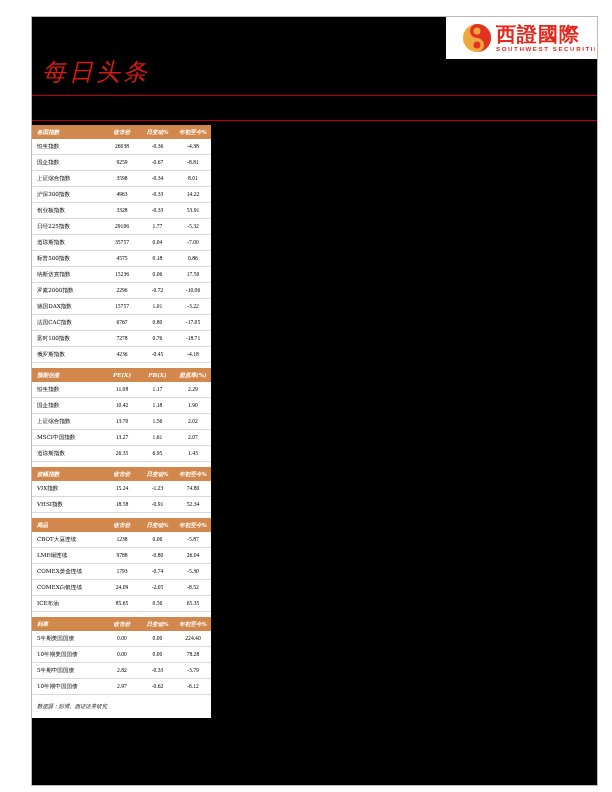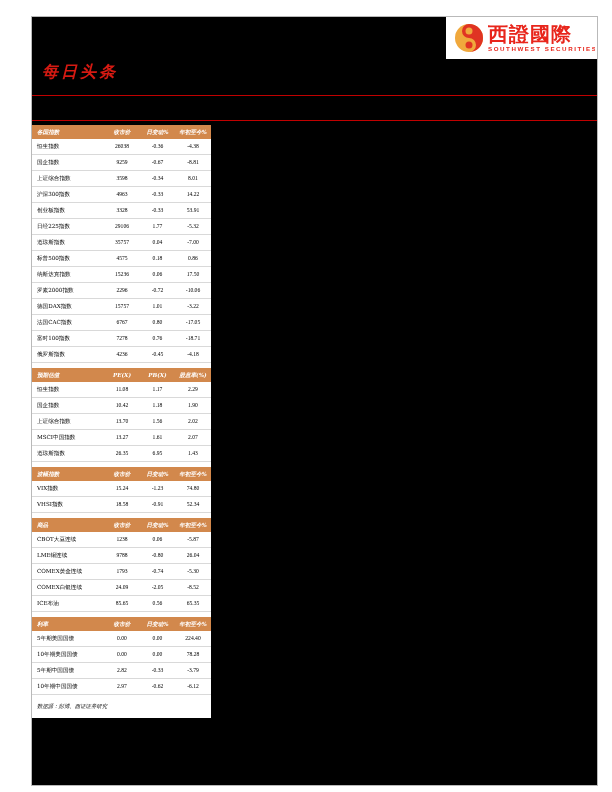--- a/index.html
+++ b/index.html
@@ -36,21 +36,21 @@
   }
   #logo {
     position: absolute;
     right: 0;
     top: 0;
     height: 42px;
     width: 151px;
     background: #ffffff;
     display: flex;
     align-items: center;
-    padding: 0 2px 0 8px;
+    padding: 0 2px 0 16px;
     box-sizing: border-box;
   }
   #logo-mark {
     width: 30px;
     height: 30px;
     flex: 0 0 30px;
     position: relative;
     margin-right: 4px;
   }
   #logo-text {
@@ -78,23 +78,23 @@
     letter-spacing: 1.55px;
     white-space: nowrap;
   }
 
   
   #headline {
     position: absolute;
     left: 10px;
     top: 40px;
     font-family: "DejaVu Serif", "Liberation Serif", serif;
-    font-size: 16px;
+    font-size: 24px;
     line-height: 30px;
-    font-weight: 700;
+    font-weight: 400;
     font-style: italic;
     color: #d61a12;
     letter-spacing: 3px;
     white-space: nowrap;
   }
 
   .rule {
     position: absolute;
     left: 0;
     width: 565px;

